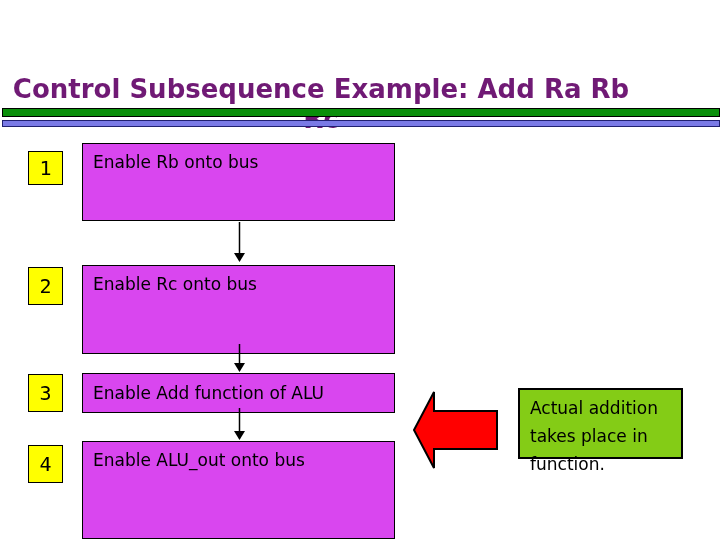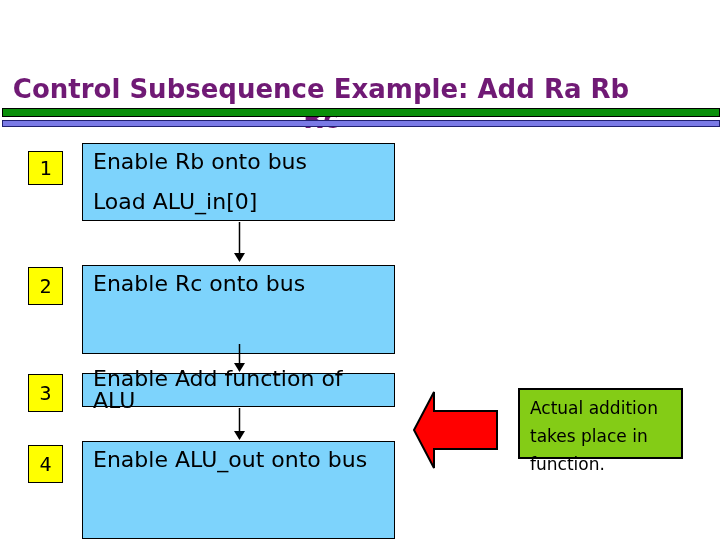--- a/index.html
+++ b/index.html
@@ -28,27 +28,27 @@
     display:flex;align-items:center;justify-content:center;
     font-family:"DejaVu Sans Mono",monospace;font-size:20px;color:#000000;
   }
   .num1{top:151px;height:34px;}
   .num2{top:267px;height:38px;}
   .num3{top:374px;height:38px;}
   .num4{top:445px;height:38px;}
   
   .box{
     position:absolute;left:82px;width:313px;box-sizing:border-box;
-    background:#7dd3fc;border:1.5px solid #000000;
+    background:#d946ef;border:1.5px solid #000000;
     display:flex;flex-direction:column;justify-content:space-between;
-    padding:7px 10px;font-size:22px;line-height:22px;color:#000000;
+    padding:7px 10px;font-size:17px;line-height:22px;color:#000000;
   }
   .box1{top:143px;height:78px;}
   .box2{top:265px;height:89px;}
-  .box3{top:373px;height:34px;justify-content:center;padding-top:0;padding-bottom:0;}
+  .box3{top:373px;height:40px;justify-content:center;padding-top:0;padding-bottom:0;}
   .box4{top:441px;height:98px;}
   
   .callout{
     position:absolute;left:518px;top:388px;width:165px;height:71px;box-sizing:border-box;
     background:#84cc16;border:2px solid #000000;
     padding:4px 0 0 10px;font-size:17px;line-height:28px;color:#000000;
   }
   .callout span{display:block;}
   
   .overlay{position:absolute;left:0;top:0;width:720px;height:540px;pointer-events:none;}
@@ -59,21 +59,20 @@
 <div class="slide-title">Control Subsequence Example: Add Ra Rb Rc</div>
 
 <div class="rule-green"></div>
 <div class="rule-purple"></div>
 
 <div class="num num1">
   <span>1</span>
 </div>
 <div class="box box1">
   <div>Enable Rb onto bus</div>
-  <div>Load ALU_in[0]</div>
 </div>
 
 <div class="num num2">
   <span>2</span>
 </div>
 <div class="box box2">
   <div>Enable Rc onto bus</div>
 </div>
 
 <div class="num num3">

